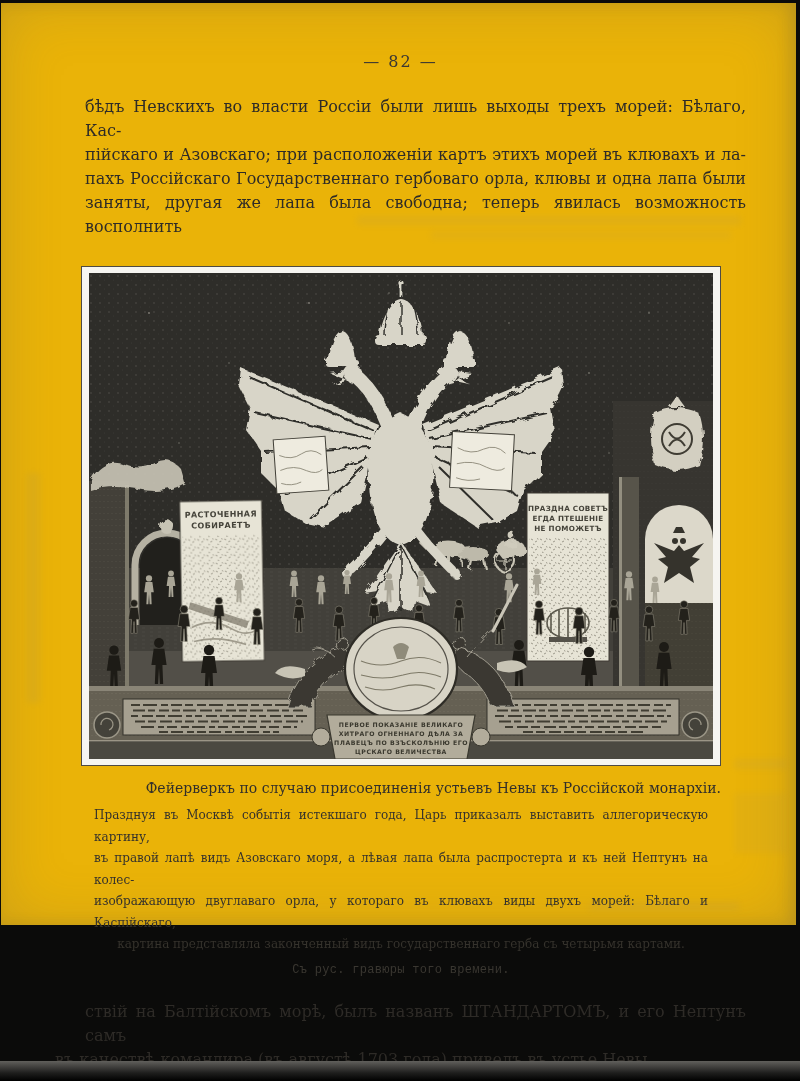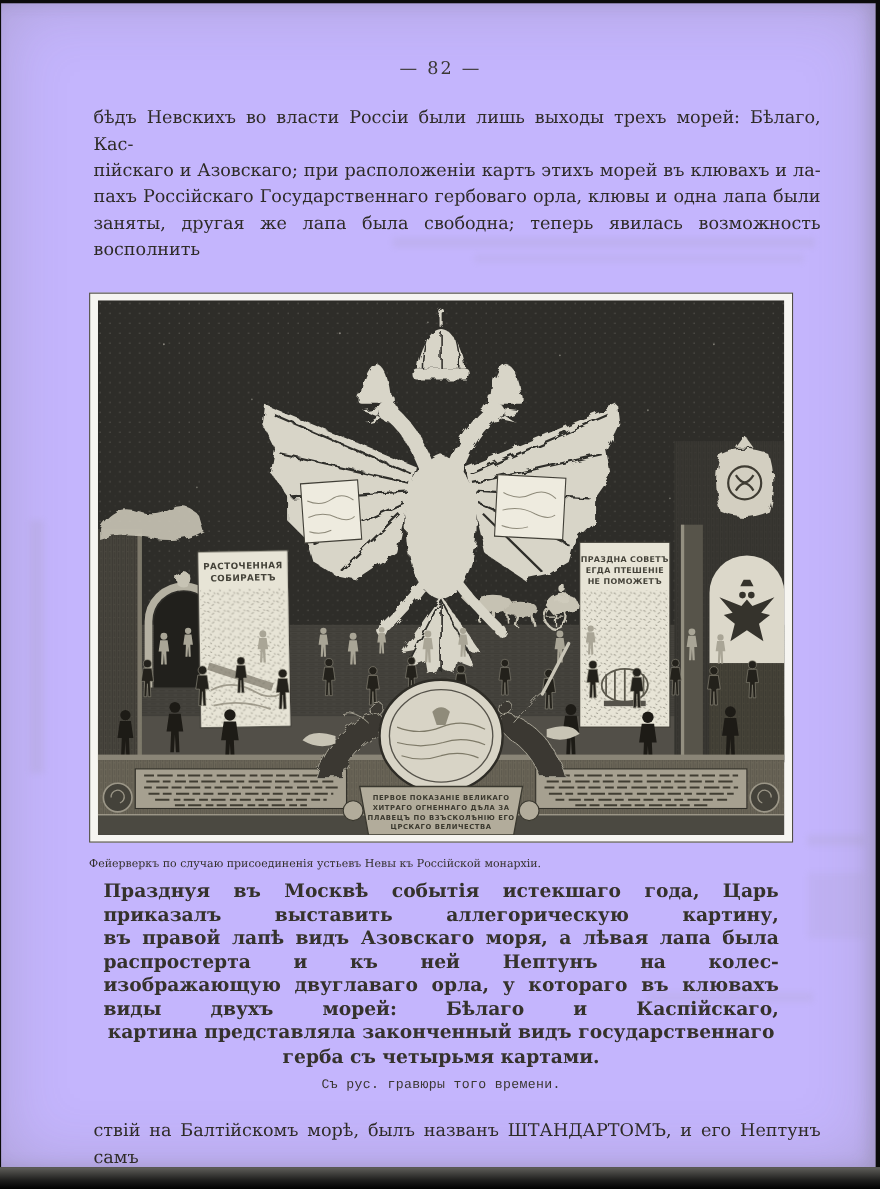--- a/index.html
+++ b/index.html
@@ -1,30 +1,30 @@
 <!DOCTYPE html>
 <html><head>
 <meta charset="utf-8">
 <style>
   html,body{margin:0;padding:0;}
   body{width:800px;height:1081px;background:#0b0b0a;position:relative;overflow:hidden;
        font-family:"DejaVu Serif","Liberation Serif",serif;}
-  .page{position:absolute;left:1px;top:3px;width:795px;height:1058px;background:#c4b5fd;
+  .page{position:absolute;left:1px;top:3px;width:795px;height:922px;background:#eab308;
         box-shadow:inset 0 0 60px rgba(95,90,78,.22), inset -6px 0 14px rgba(80,75,65,.18);}
   .bottom-band{position:absolute;left:0;top:1061px;width:800px;height:20px;
         background:linear-gradient(#61605c,#1e1e1d 60%,#000);}
   .content{padding:49px 50px 0 54px;color:#2e2b27;}
   .page-number{text-align:center;font-size:16px;letter-spacing:2px;color:#3a3733;margin-bottom:24px;}
   .bodytext{font-size:16px;line-height:24px;}
   .jline{text-align:justify;text-align-last:justify;margin-left:30px;}
   .figure{margin:27px 0 0 26px;width:640px;}
   .plate-frame{border:1.5px solid #4e4b45;background:#f6f5f1;padding:6px 7px;width:624px;text-align:center;}
   .plate-frame svg{display:block;}
-  .caption-title{margin-top:14px;text-align:left;font-size:10px;color:#322f2a;}
-  .caption{margin-top:9px;padding:0 13px;font-size:17px;line-height:21.5px;color:#35322c;font-weight:bold;}
+  .caption-title{margin-top:14px;text-align:right;font-size:14px;color:#322f2a;}
+  .caption{margin-top:9px;padding:0 13px;font-size:12px;line-height:21.5px;color:#35322c;}
   .cline{text-align:justify;text-align-last:justify;}
   .ccenter{text-align:center;text-align-last:center;}
   .credit{margin-top:7px;text-align:center;font-size:12px;letter-spacing:.3px;color:#3a3731;font-family:Liberation Mono, monospace;}
   .para2{margin-top:23px;}
   .smudge{position:absolute;background:#8d8a80;filter:blur(3px);pointer-events:none;}
   .s1{left:356px;top:213px;width:384px;height:9px;opacity:.10;}
   .s2{left:430px;top:228px;width:300px;height:8px;opacity:.08;}
   .s3{left:26px;top:470px;width:13px;height:230px;opacity:.10;}
   .s4{left:733px;top:756px;width:52px;height:10px;opacity:.10;}
   .s5{left:733px;top:790px;width:52px;height:60px;opacity:.07;}

